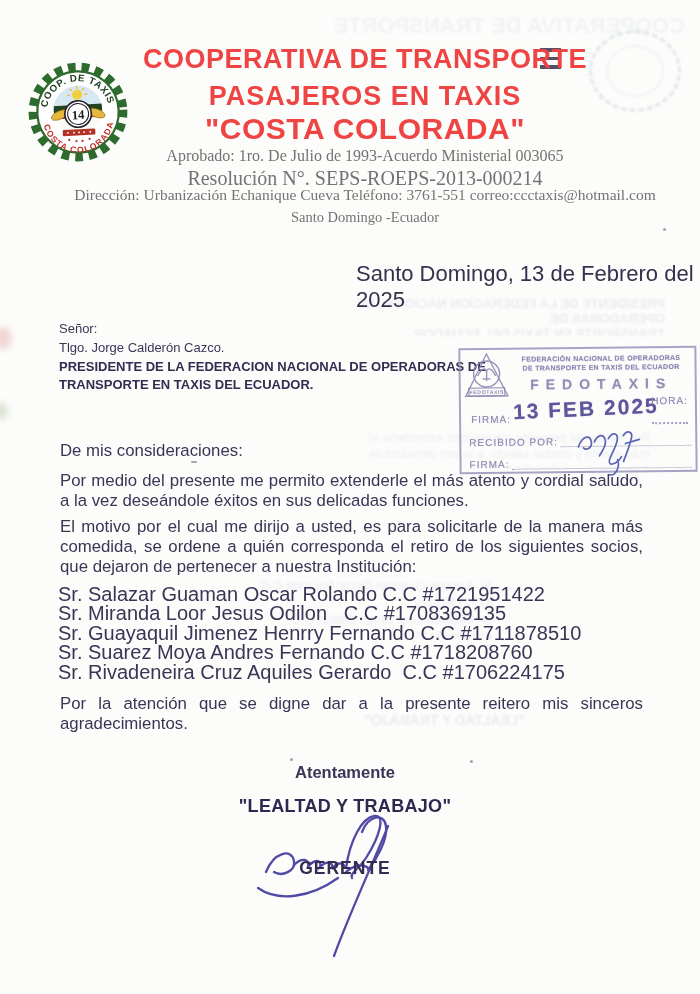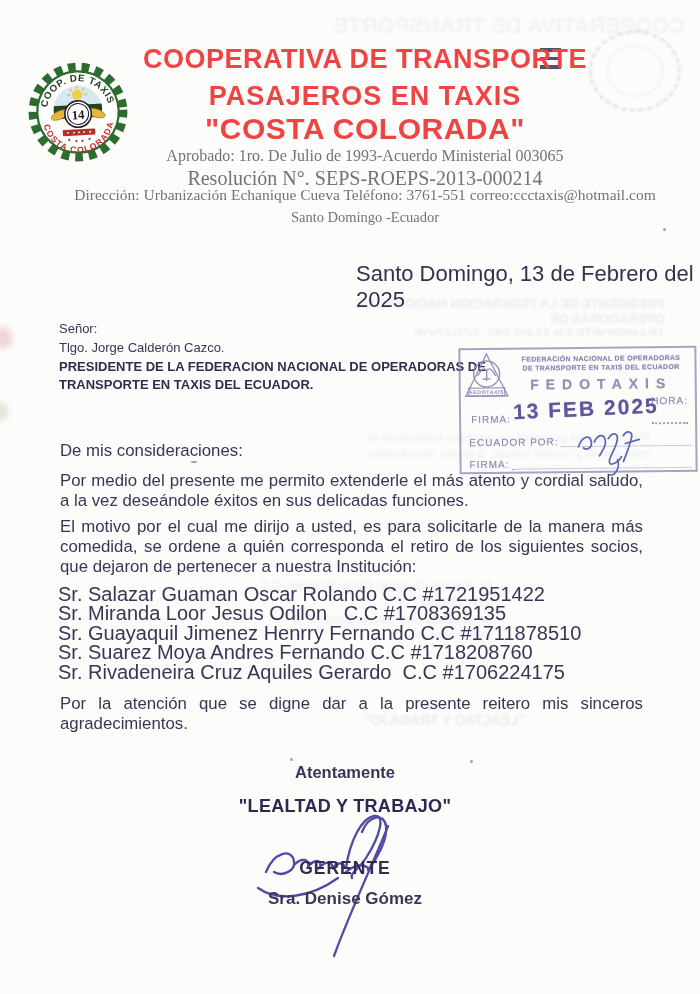--- a/index.html
+++ b/index.html
@@ -206,21 +206,21 @@
         <div class="stamp-org-line">FEDERACIÓN NACIONAL DE OPERADORAS</div>
         <div class="stamp-org-line">DE TRANSPORTE EN TAXIS DEL ECUADOR</div>
         <div class="stamp-acronym">FEDOTAXIS</div>
       </div>
     </div>
     <div class="stamp-label stamp-fecha-label">FIRMA:</div>
     <div class="stamp-date">13 FEB 2025</div>
     <div class="stamp-label stamp-hora">HORA:</div>
     <div class="stamp-hora-dots"></div>
     <div class="stamp-row stamp-recibido">
-      <span class="stamp-label">ECUADOR POR:</span>
+      <span class="stamp-label">RECIBIDO POR:</span>
       <span class="leader"></span>
     </div>
     <div class="stamp-row stamp-firma">
       <span class="stamp-label">FIRMA:</span>
       <span class="leader"></span>
     </div>
     <svg class="squiggle-svg" viewBox="0 0 76 58">
       <g fill="none" stroke="#4a55ae" stroke-width="1.7" stroke-linecap="round" opacity="0.9">
         <path d="M5 24 C 9 13, 17 11, 18 19 C 19 25, 13 28, 10 25"></path>
         <path d="M21 19 C 25 11, 31 11, 32 18 C 33 24, 28 29, 26 33"></path>
@@ -254,16 +254,15 @@
       <path d="M48 64 C 56 44, 74 40, 76 53 C 78 63, 64 69, 56 64"></path>
       <path d="M76 57 C 84 49, 92 51, 90 59 C 96 51, 104 51, 102 59 C 108 53, 116 53, 114 61 C 118 55, 124 53, 127 59"></path>
       <path d="M128 60 C 132 32, 144 10, 156 8 C 168 6, 162 28, 148 50 C 140 62, 131 66, 134 70"></path>
       <path d="M144 24 C 150 8, 166 4, 168 18 C 170 32, 158 52, 150 62"></path>
       <path d="M127 65 C 135 57, 146 55, 151 61"></path>
       <path d="M40 80 C 60 94, 92 90, 120 70"></path>
       <path d="M170 18 C 160 44, 132 104, 116 148"></path>
     </g>
   </svg>
 
-  <div class="abs closing-line signer-name">Sra. Denise Gómez</div>
   <div class="abs closing-line signer-role">GERENTE</div>
 
 </div>
 
 </body></html>

